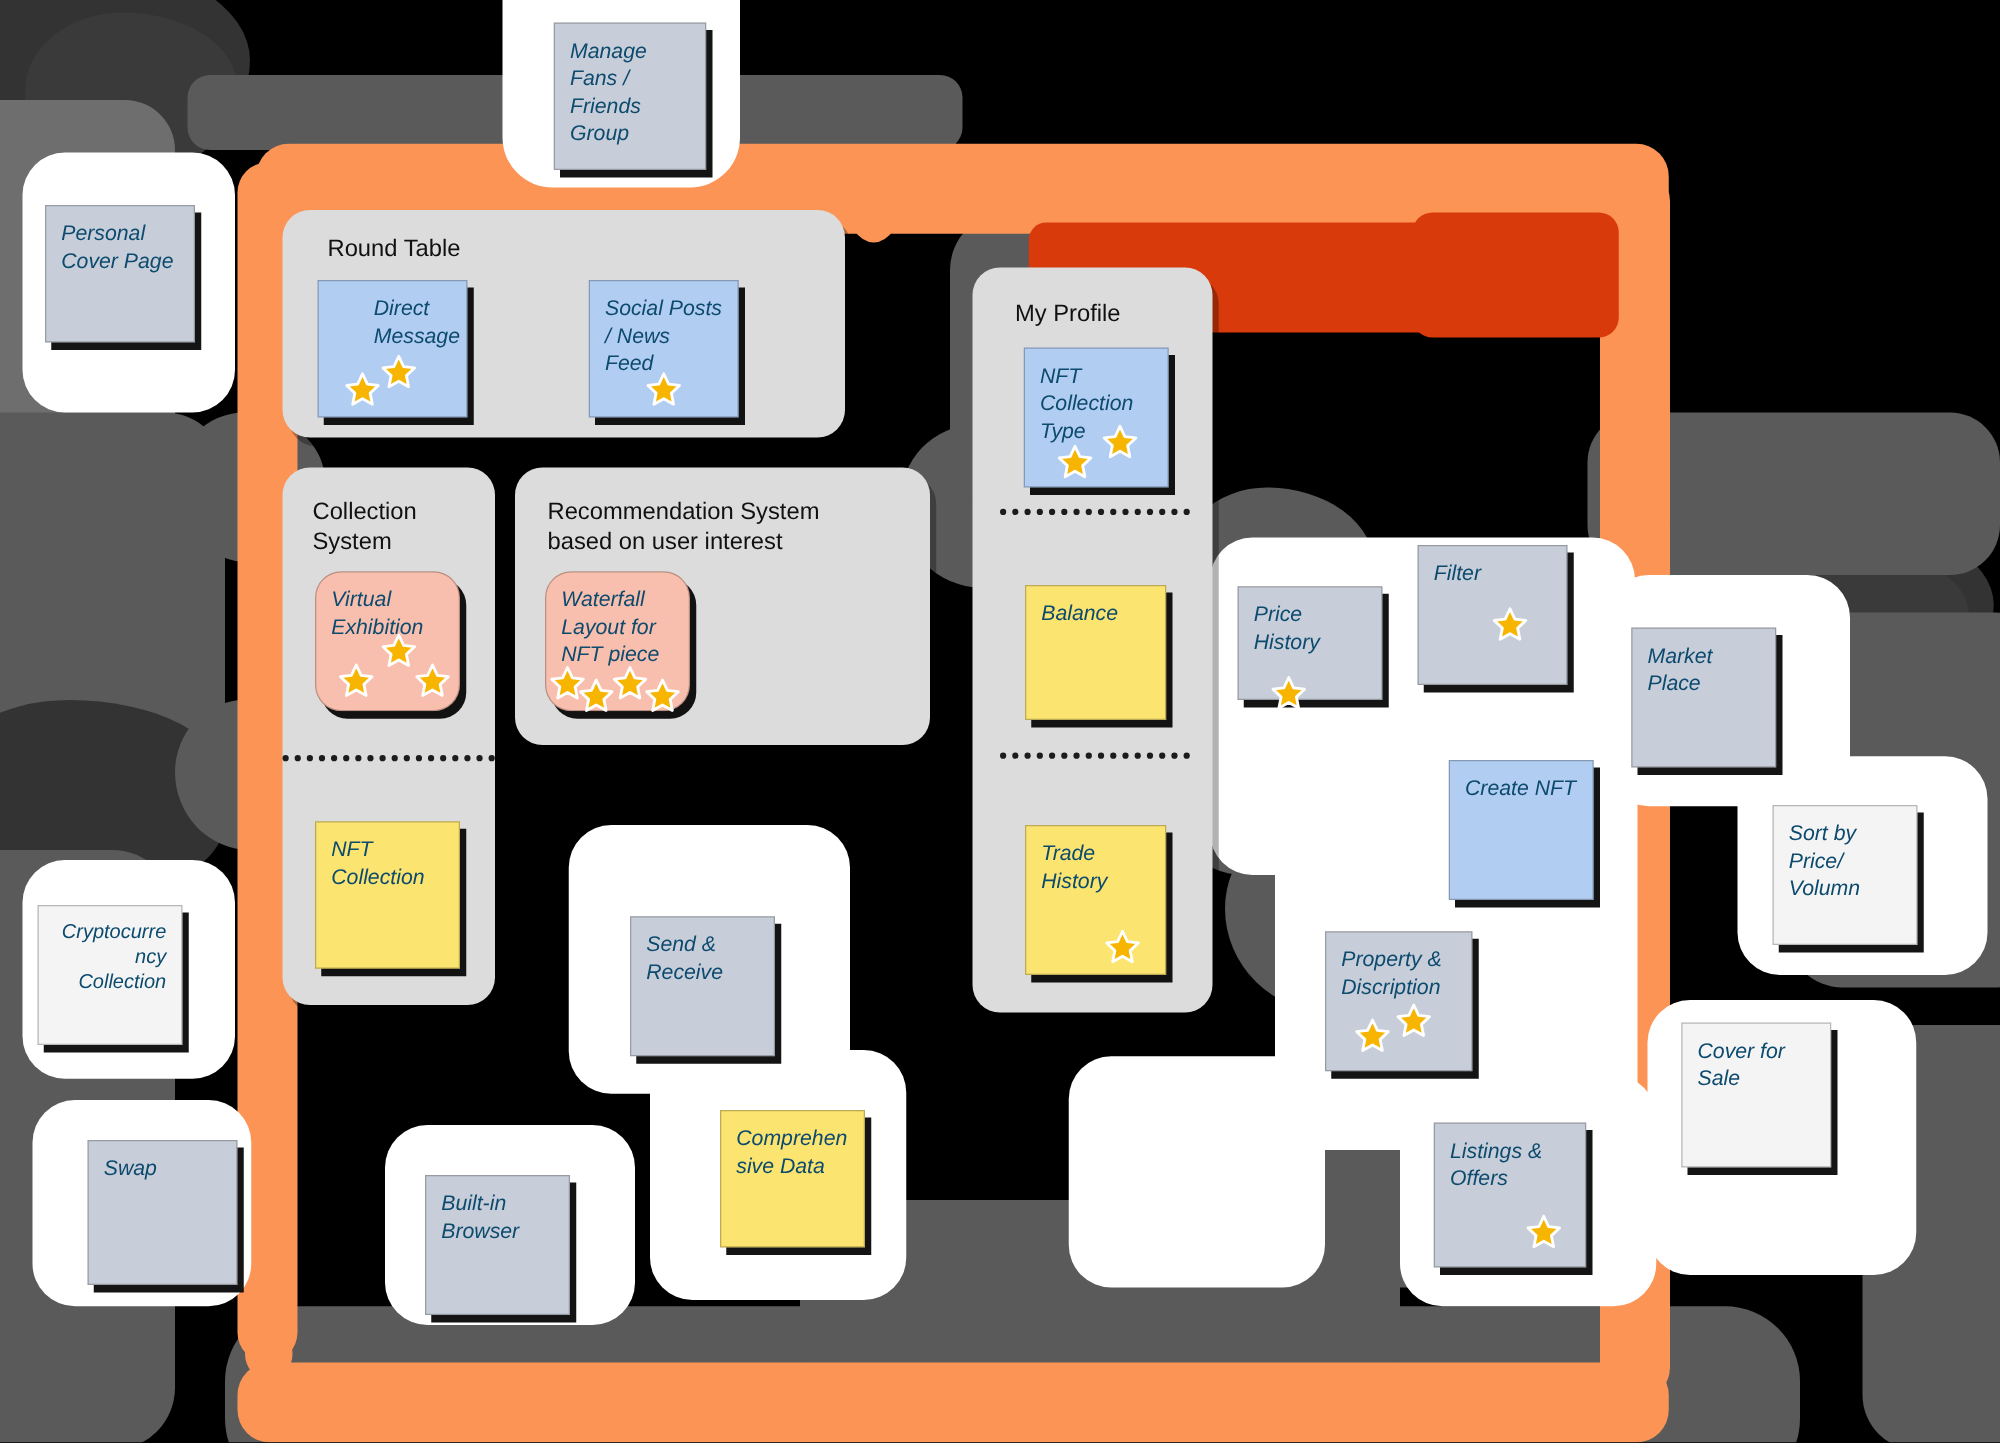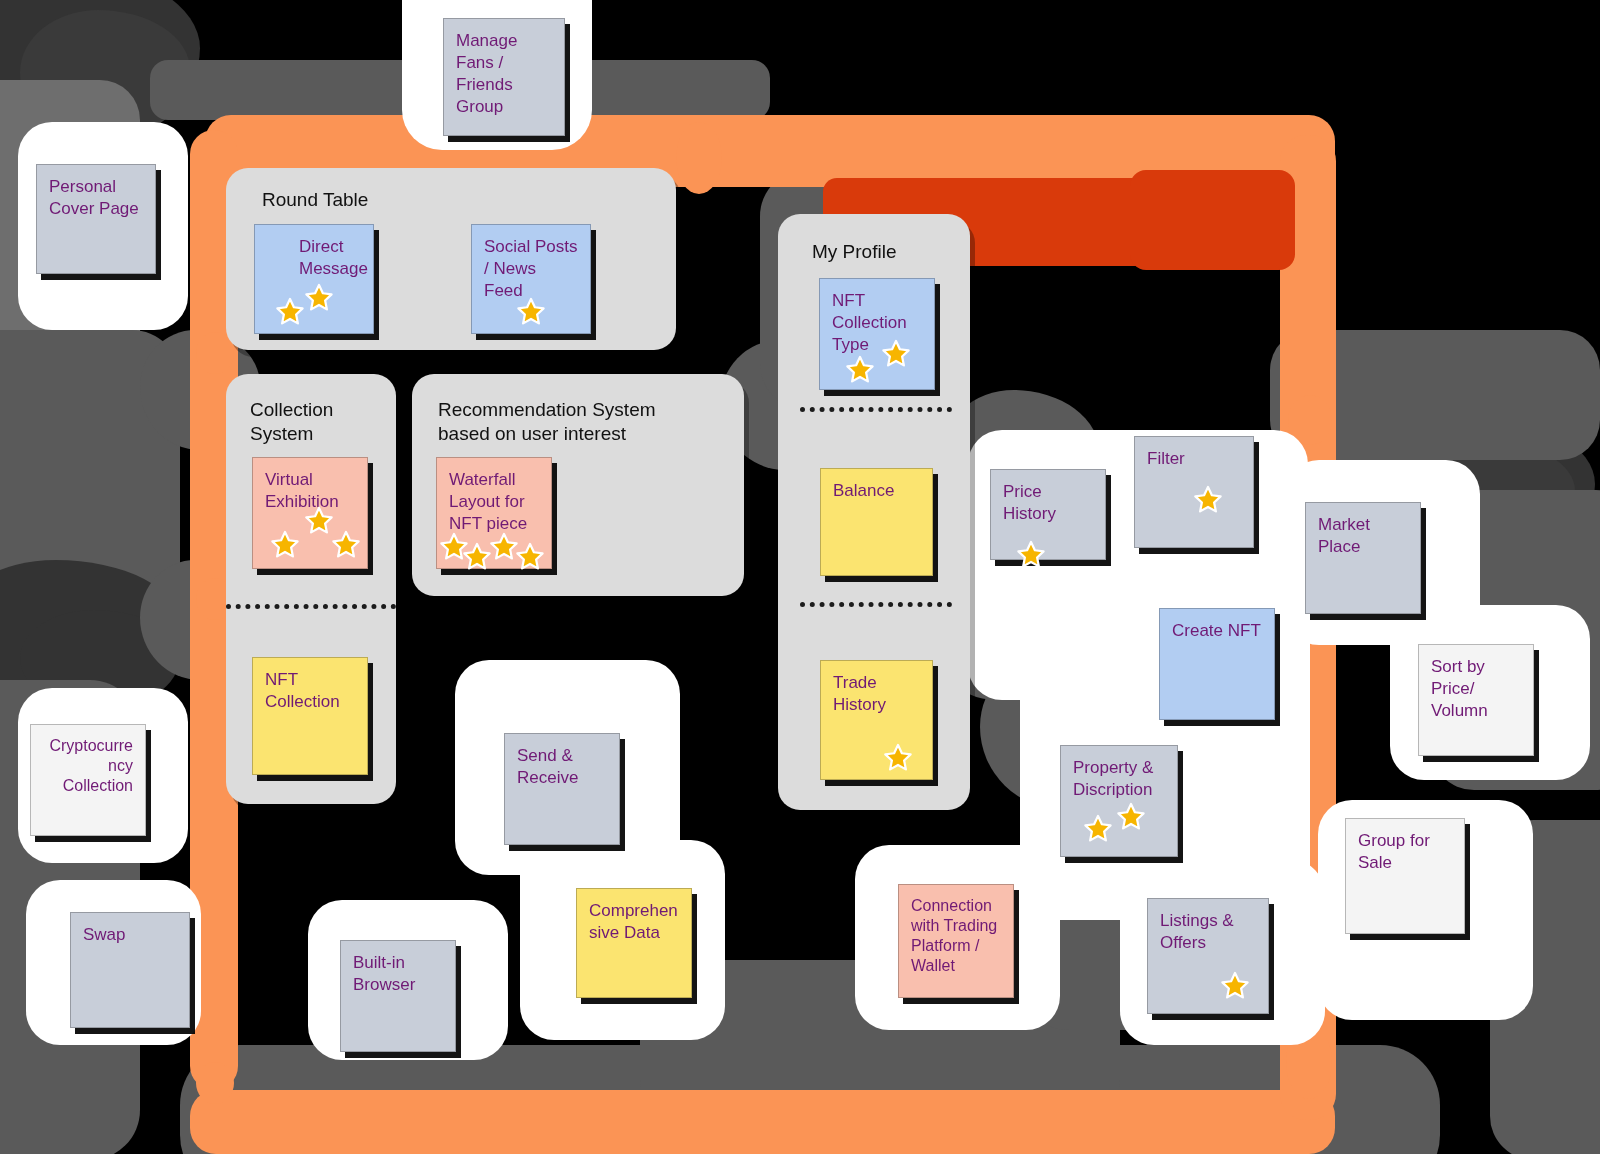--- a/index.html
+++ b/index.html
@@ -27,28 +27,29 @@
     box-shadow:5px 7px 0 rgba(0,0,0,.30);
   }
   .panel-title{
     position:absolute;color:#111;font-size:19px;line-height:24px;white-space:pre-line;
   }
   .dashline{position:absolute;border-top:5px dotted #1c1c1c;}
 
   
   .card{
     position:absolute;box-sizing:border-box;padding:11px 12px 8px 12px;
-    color:#701a75;font-size:17px;line-height:22px;
+    color:#0c4a6e;font-size:17px;line-height:22px;
     box-shadow:5px 6px 0 rgba(0,0,0,.92);
     border:1px solid rgba(0,0,0,.25);
+    font-style:italic;
   }
   .card .lbl{display:block;white-space:pre-line;}
   .c-blue  {background:#b2cdf2;}
   .c-grey  {background:#c8ced9;}
-  .c-pink  {background:#f9bfae;}
+  .c-pink  {background:#f9bfae;border-radius:21px;}
   .c-yellow{background:#fbe470;}
   .c-white {background:#f4f4f4;}
   .card.small{font-size:16px;line-height:20px;}
 
   
   .star{position:absolute;width:30px;height:30px;}
   .star svg{width:100%;height:100%;display:block;}
 </style>
 </head>
 <body>
@@ -277,21 +278,21 @@
 Place</span>
   </div>
 
   <div class="card c-white" style="left:1418px;top:644px;width:116px;height:112px;">
     <span class="lbl">Sort by
 Price/
 Volumn</span>
   </div>
 
   <div class="card c-white" style="left:1345px;top:818px;width:120px;height:116px;">
-    <span class="lbl">Group for Sale</span>
+    <span class="lbl">Cover for Sale</span>
   </div>
 
   <div class="card c-grey" style="left:1060px;top:745px;width:118px;height:112px;">
     <span class="lbl">Property &amp;
 Discription</span>
     <span class="star" style="left:22px;top:68px;">
         <svg viewBox="0 0 24 24">
           <path d="M12 1.6l3.1 6.6 7 .9-5.2 4.9 1.4 7.1L12 17.6 5.7 21.1l1.4-7.1L1.9 9.1l7-.9z" fill="#f7b500" stroke="#fff" stroke-width="1.8" stroke-linejoin="round"></path>
         </svg>
       </span>
@@ -320,26 +321,20 @@
   <div class="card c-yellow" style="left:576px;top:888px;width:116px;height:110px;">
     <span class="lbl">Comprehen
 sive Data</span>
   </div>
 
   <div class="card c-grey" style="left:340px;top:940px;width:116px;height:112px;">
     <span class="lbl">Built-in
 Browser</span>
   </div>
 
-  <div class="card c-pink small" style="left:898px;top:884px;width:116px;height:114px;">
-    <span class="lbl">Connection
-with Trading
-Platform /
-Wallet</span>
-  </div>
 
   <div class="card c-white small" style="left:30px;top:724px;width:116px;height:112px;text-align:right;">
     <span class="lbl">Cryptocurre
 ncy
 Collection</span>
   </div>
 
   <div class="card c-grey" style="left:70px;top:912px;width:120px;height:116px;">
     <span class="lbl">Swap</span>
   </div>

